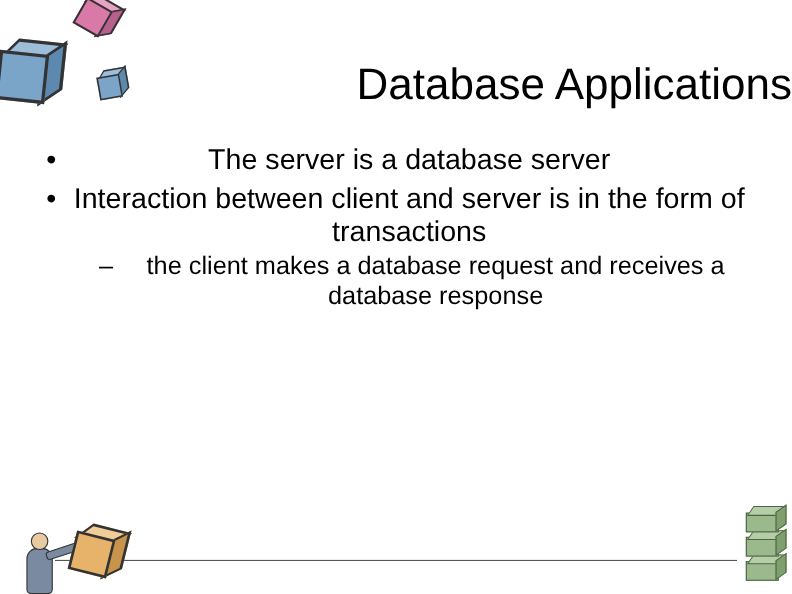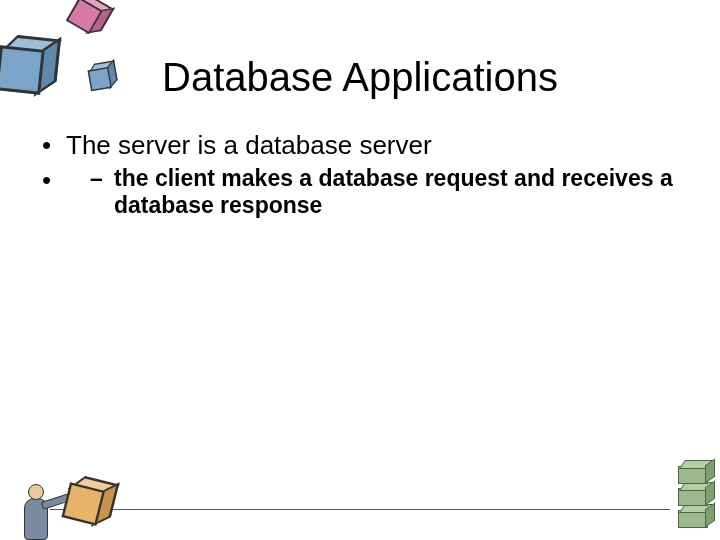--- a/index.html
+++ b/index.html
@@ -16,37 +16,38 @@
   .slide {
     position: relative;
     width: 720px;
     height: 540px;
   }
   .title {
     position: absolute;
     top: 28px;
     left: 0;
     width: 720px;
-    text-align: center;
+    text-align: right;
     font-size: 40px;
     font-weight: 400;
     letter-spacing: 0px;
   }
   .body {
     position: absolute;
     top: 130px;
     left: 38px;
     width: 640px;
     font-size: 26px;
     line-height: 1.18;
   }
   ul.lvl1 {
     list-style: none;
     margin: 0;
     padding: 0;
+    text-align: center;
   }
   ul.lvl1 > li {
     position: relative;
     padding-left: 28px;
     margin-bottom: 4px;
   }
   ul.lvl1 > li::before {
     content: "•";
     position: absolute;
     left: 4px;
@@ -57,21 +58,20 @@
   ul.lvl2 {
     list-style: none;
     margin: 2px 0 6px 0;
     padding: 0;
     font-size: 23px;
   }
   ul.lvl2 > li {
     position: relative;
     padding-left: 48px;
     margin-bottom: 8px;
-    font-weight: bold;
   }
   ul.lvl2 > li::before {
     content: "–";
     position: absolute;
     left: 24px;
     top: 0;
   }
 
   
   .deco-top {
@@ -215,20 +215,21 @@
         <div class="face front"></div>
     </div>
   </div>
 
   <h1 class="title">Database Applications</h1>
 
   <div class="body">
     <ul class="lvl1">
       <li><span>The server is a database server</span></li>
       <li>
+        <span>Interaction between client and server is in the form of transactions</span>
         <ul class="lvl2">
           <li><span>the client makes a database request and receives a database response</span></li>
         </ul>
       </li>
     </ul>
   </div>
 
   <div class="baseline"></div>
 
   <div class="deco-bottom-left">

